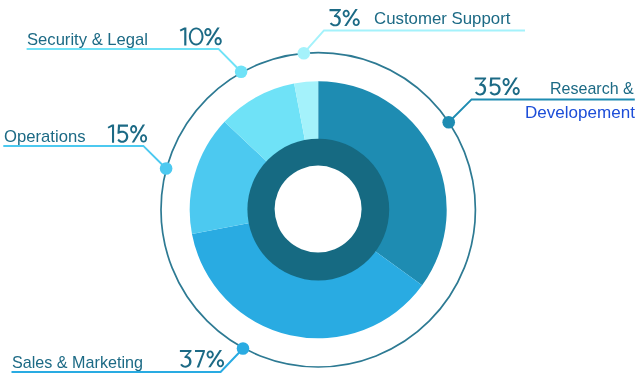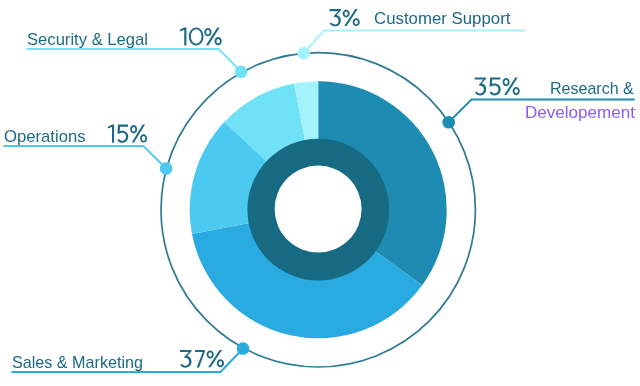--- a/index.html
+++ b/index.html
@@ -66,17 +66,17 @@
           <path d="M64 -700 H494 V-650 L330 -458 C424 -450 494 -358 494 -236 C494 -100 404 6 276 6 C192 6 114 -36 74 -110 L142 -152 C174 -98 224 -72 276 -72 C352 -72 406 -132 406 -234 C406 -326 352 -378 268 -378 H232 V-424 L392 -615 H64 Z" transform="translate(0.000,0) scale(0.02514)"></path>
           <path d="M62 -700H428V-628L213 0H126L350 -616H62Z" transform="translate(14.080,0) scale(0.02514)"></path>
           <path d="M135 -676C210 -676 270 -604 270 -516C270 -428 210 -356 135 -356C60 -356 0 -428 0 -516C0 -604 60 -676 135 -676ZM135 -605C100 -605 71 -565 71 -516C71 -467 100 -427 135 -427C170 -427 199 -467 199 -516C199 -565 170 -605 135 -605ZM515 -326C590 -326 650 -254 650 -166C650 -78 590 -6 515 -6C440 -6 380 -78 380 -166C380 -254 440 -326 515 -326ZM515 -255C480 -255 451 -215 451 -166C451 -117 480 -77 515 -77C550 -77 579 -117 579 -166C579 -215 550 -255 515 -255ZM482 -700H572L152 -8H62Z" transform="translate(26.400,0) scale(0.02514)"></path>
         </g>
       </g>
   </svg>
   <div id="labels">
     <div class="lbl lbl-name" style="color: rgb(28, 106, 133); left: 27.2px; top: 31.0061px; transform-origin: 0px 14.3939px; transform: scaleX(0.977408);">Security &amp; Legal</div>
     <div class="lbl lbl-name" style="color: rgb(28, 106, 133); left: 374.4px; top: 9.8061px; transform-origin: 0px 14.3939px; transform: scaleX(0.988742);">Customer Support</div>
     <div class="lbl lbl-name" style="color: rgb(28, 106, 133); left: 549.8px; top: 79.7061px; transform-origin: 0px 14.3939px; transform: scaleX(0.943395);">Research &amp;</div>
-    <div class="lbl lbl-name" style="color: #8b5cf6; left: 524.6px; top: 103.806px; transform-origin: 0px 14.3939px; transform: scaleX(1.00251);">Developement</div>
+    <div class="lbl lbl-name" style="color: #1d4ed8; left: 524.6px; top: 103.806px; transform-origin: 0px 14.3939px; transform: scaleX(1.00251);">Developement</div>
     <div class="lbl lbl-name" style="color: rgb(28, 106, 133); left: 4px; top: 128.006px; transform-origin: 0px 14.3939px; transform: scaleX(0.979899);">Operations</div>
     <div class="lbl lbl-name" style="color: rgb(28, 106, 133); left: 11.7px; top: 353.506px; transform-origin: 0px 14.3939px; transform: scaleX(0.949598);">Sales &amp; Marketing</div>
   </div>
 </div>
 
 </body></html>

